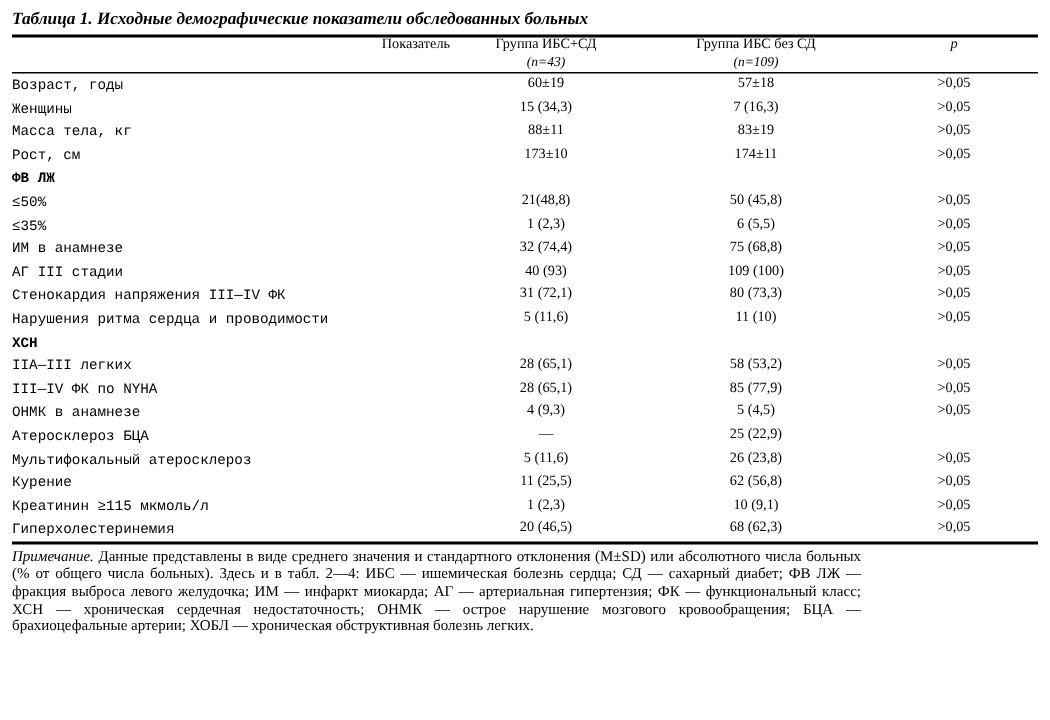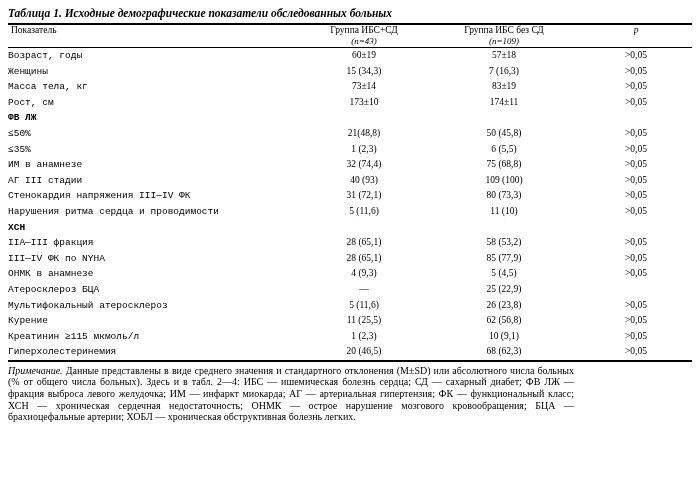--- a/index.html
+++ b/index.html
@@ -40,21 +40,21 @@
     vertical-align: top;
   }
   thead th {
     font-weight: normal;
     font-size: 9.5px;
     text-align: center;
     padding: 2px 0 1px 0;
     line-height: 11px;
   }
   thead th.label-col {
-    text-align: left;
+    text-align: right;
     padding-left: 3px;
     vertical-align: top;
   }
   .sub {
     font-size: 9px;
     margin-top: 36px;
   }
   .ital {
     font-style: italic;
   }
@@ -138,21 +138,21 @@
           <td class="p" style="border-top: 1px solid rgb(0, 0, 0);">&gt;0,05</td>
         </tr>
         <tr>
           <td class="label">Женщины</td>
           <td class="num">15 (34,3)</td>
           <td class="num">7 (16,3)</td>
           <td class="p">&gt;0,05</td>
         </tr>
         <tr>
           <td class="label">Масса тела, кг</td>
-          <td class="num">73±14</td>
+          <td class="num">88±11</td>
           <td class="num">83±19</td>
           <td class="p">&gt;0,05</td>
         </tr>
         <tr>
           <td class="label">Рост, см</td>
           <td class="num">173±10</td>
           <td class="num">174±11</td>
           <td class="p">&gt;0,05</td>
         </tr>
         <tr class="section">
@@ -197,21 +197,21 @@
           <td class="num">11 (10)</td>
           <td class="p">&gt;0,05</td>
         </tr>
         <tr class="section">
           <td class="label">ХСН</td>
           <td class="num"></td>
           <td class="num"></td>
           <td class="p"></td>
         </tr>
         <tr>
-          <td class="label">IIА—III фракция</td>
+          <td class="label">IIА—III легких</td>
           <td class="num">28 (65,1)</td>
           <td class="num">58 (53,2)</td>
           <td class="p">&gt;0,05</td>
         </tr>
         <tr>
           <td class="label">III—IV ФК по NYHA</td>
           <td class="num">28 (65,1)</td>
           <td class="num">85 (77,9)</td>
           <td class="p">&gt;0,05</td>
         </tr>

